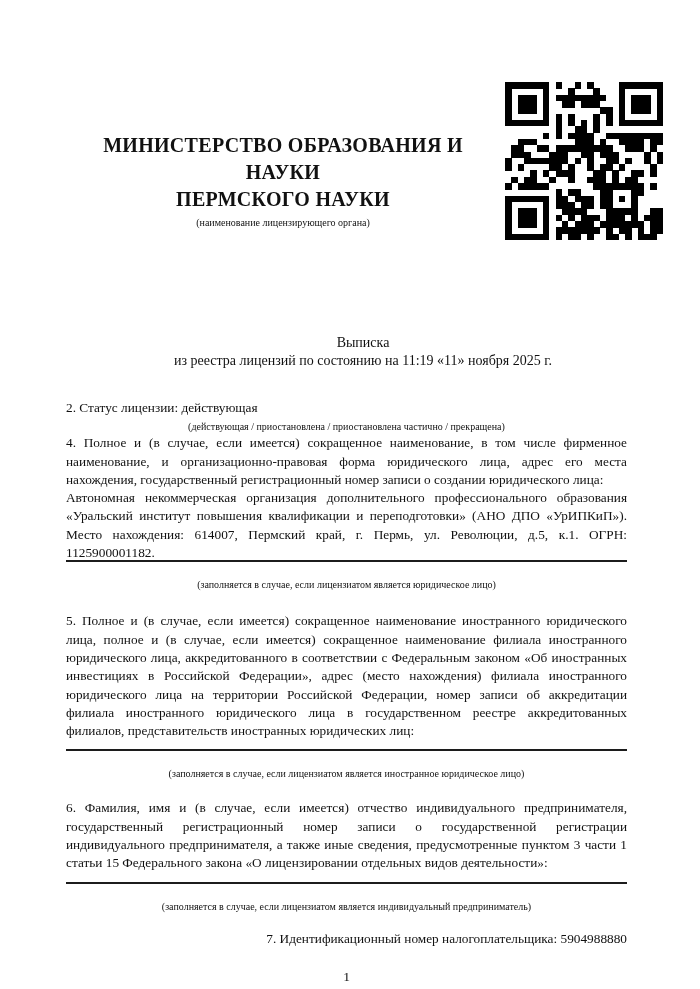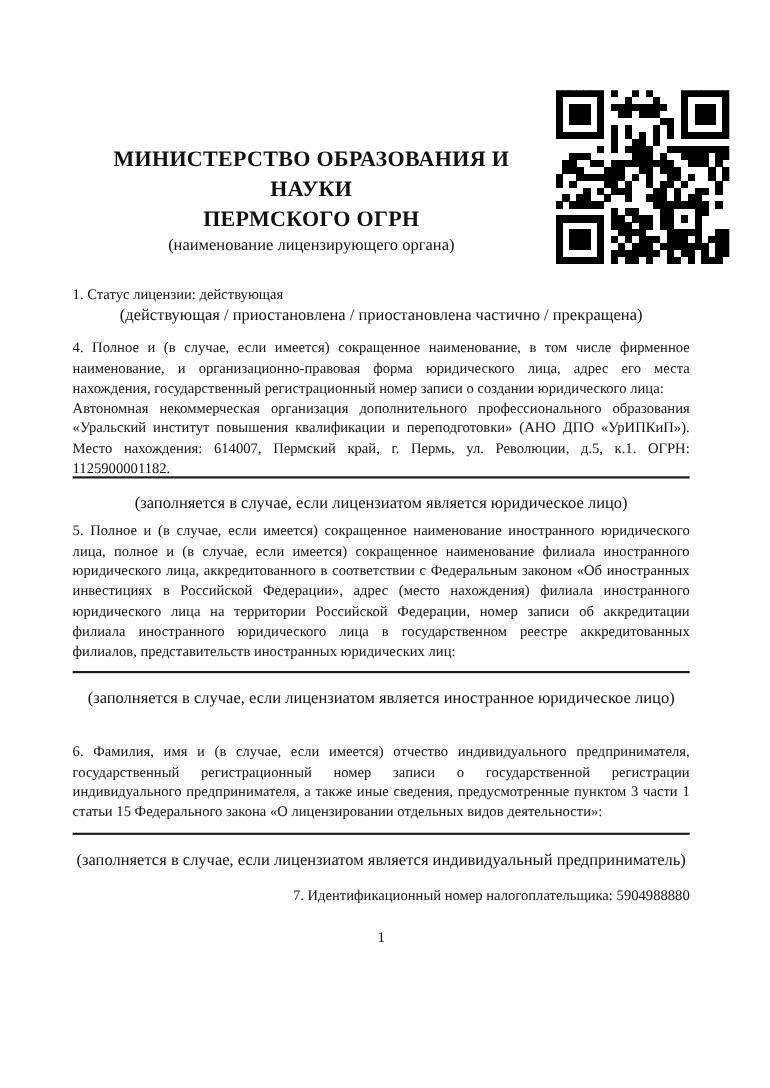--- a/index.html
+++ b/index.html
@@ -20,21 +20,21 @@
     padding-top: 132px;
     text-align: center;
   }
   .ministry-name {
     font-weight: bold;
     font-size: 20px;
     line-height: 27px;
     letter-spacing: 0.3px;
   }
   .small-caption {
-    font-size: 15px;
+    font-size: 10px;
     line-height: 14px;
     text-align: center;
   }
   .ministry .small-caption { margin-top: 3px; }
   .qr {
     position: absolute;
     top: 82px;
     left: 505px;
     width: 158px;
     height: 158px;
@@ -48,23 +48,23 @@
     font-size: 14px;
     line-height: 18px;
   }
   
   .body-text { font-size: 13.3px; line-height: 18.3px; }
   .para { text-align: justify; }
   .item-1        { margin-top: 29px; }
   .item-1-note   { margin-top: 3px; }
   .item-2        { margin-top: 17px; }
   .item-3        { margin-top: 14px; }
-  .item-4        { margin-top: 13px; }
-  .item-5        { margin-top: 8px; }
-  .item-6        { margin-top: 32px; }
+  .item-4        { }
+  .item-5        { margin-top: 20px; }
+  .item-6        { margin-top: 18px; }
   .item-7        { margin-top: 16px; text-align: right; }
   .rule {
     height: 0;
     border-top: 2px solid #1c1c1c;
     margin: 0;
   }
   .rule-tight { margin-top: -2px; }
   .rule-gap   { margin-top: 9px; }
   .rule-note  { margin-top: 16px; }
   .page-number {
@@ -74,21 +74,21 @@
   }
 </style>
 </head>
 <body>
 
 <div class="page">
 
   <div class="header">
     <div class="ministry">
       <div class="ministry-name">МИНИСТЕРСТВО ОБРАЗОВАНИЯ И НАУКИ</div>
-      <div class="ministry-name">ПЕРМСКОГО ОГРН</div>
+      <div class="ministry-name">ПЕРМСКОГО НАУКИ</div>
       <div class="small-caption">(наименование лицензирующего органа)</div>
     </div>
     <svg id="qr" class="qr" viewBox="0 0 25 25">
         <g fill="#000000">
           <rect x="0" y="0" width="1.04" height="1.04"></rect>
           <rect x="1" y="0" width="1.04" height="1.04"></rect>
           <rect x="2" y="0" width="1.04" height="1.04"></rect>
           <rect x="3" y="0" width="1.04" height="1.04"></rect>
           <rect x="4" y="0" width="1.04" height="1.04"></rect>
           <rect x="5" y="0" width="1.04" height="1.04"></rect>
@@ -418,24 +418,28 @@
           <rect x="16" y="24" width="1.04" height="1.04"></rect>
           <rect x="17" y="24" width="1.04" height="1.04"></rect>
           <rect x="19" y="24" width="1.04" height="1.04"></rect>
           <rect x="21" y="24" width="1.04" height="1.04"></rect>
           <rect x="22" y="24" width="1.04" height="1.04"></rect>
           <rect x="23" y="24" width="1.04" height="1.04"></rect>
         </g>
       </svg>
   </div>
 
+  <div class="title-block">
+    <div>Выписка</div>
+    <div>из реестра лицензий по состоянию на 11:19 «11» ноября 2025 г.</div>
+  </div>
 
   <div class="body-text">
 
-    <div class="item-1">1. Статус лицензии: действующая</div>
+    <div class="item-1">2. Статус лицензии: действующая</div>
     <div class="small-caption item-1-note">(действующая / приостановлена / приостановлена частично / прекращена)</div>
 
 
 
     <div class="para item-4">4. Полное и (в случае, если имеется) сокращенное наименование, в том числе фирменное наименование, и организационно-правовая форма юридического лица, адрес его места нахождения, государственный регистрационный номер записи о создании юридического лица:</div>
     <div class="para">Автономная некоммерческая организация дополнительного профессионального образования «Уральский институт повышения квалификации и переподготовки» (АНО ДПО «УрИПКиП»). Место нахождения: 614007, Пермский край, г. Пермь, ул. Революции, д.5, к.1. ОГРН: 1125900001182.</div>
     <div class="rule rule-tight"></div>
     <div class="small-caption rule-note">(заполняется в случае, если лицензиатом является юридическое лицо)</div>
 
     <div class="para item-5">5. Полное и (в случае, если имеется) сокращенное наименование иностранного юридического лица, полное и (в случае, если имеется) сокращенное наименование филиала иностранного юридического лица, аккредитованного в соответствии с Федеральным законом «Об иностранных инвестициях в Российской Федерации», адрес (место нахождения) филиала иностранного юридического лица на территории Российской Федерации, номер записи об аккредитации филиала иностранного юридического лица в государственном реестре аккредитованных филиалов, представительств иностранных юридических лиц:</div>

